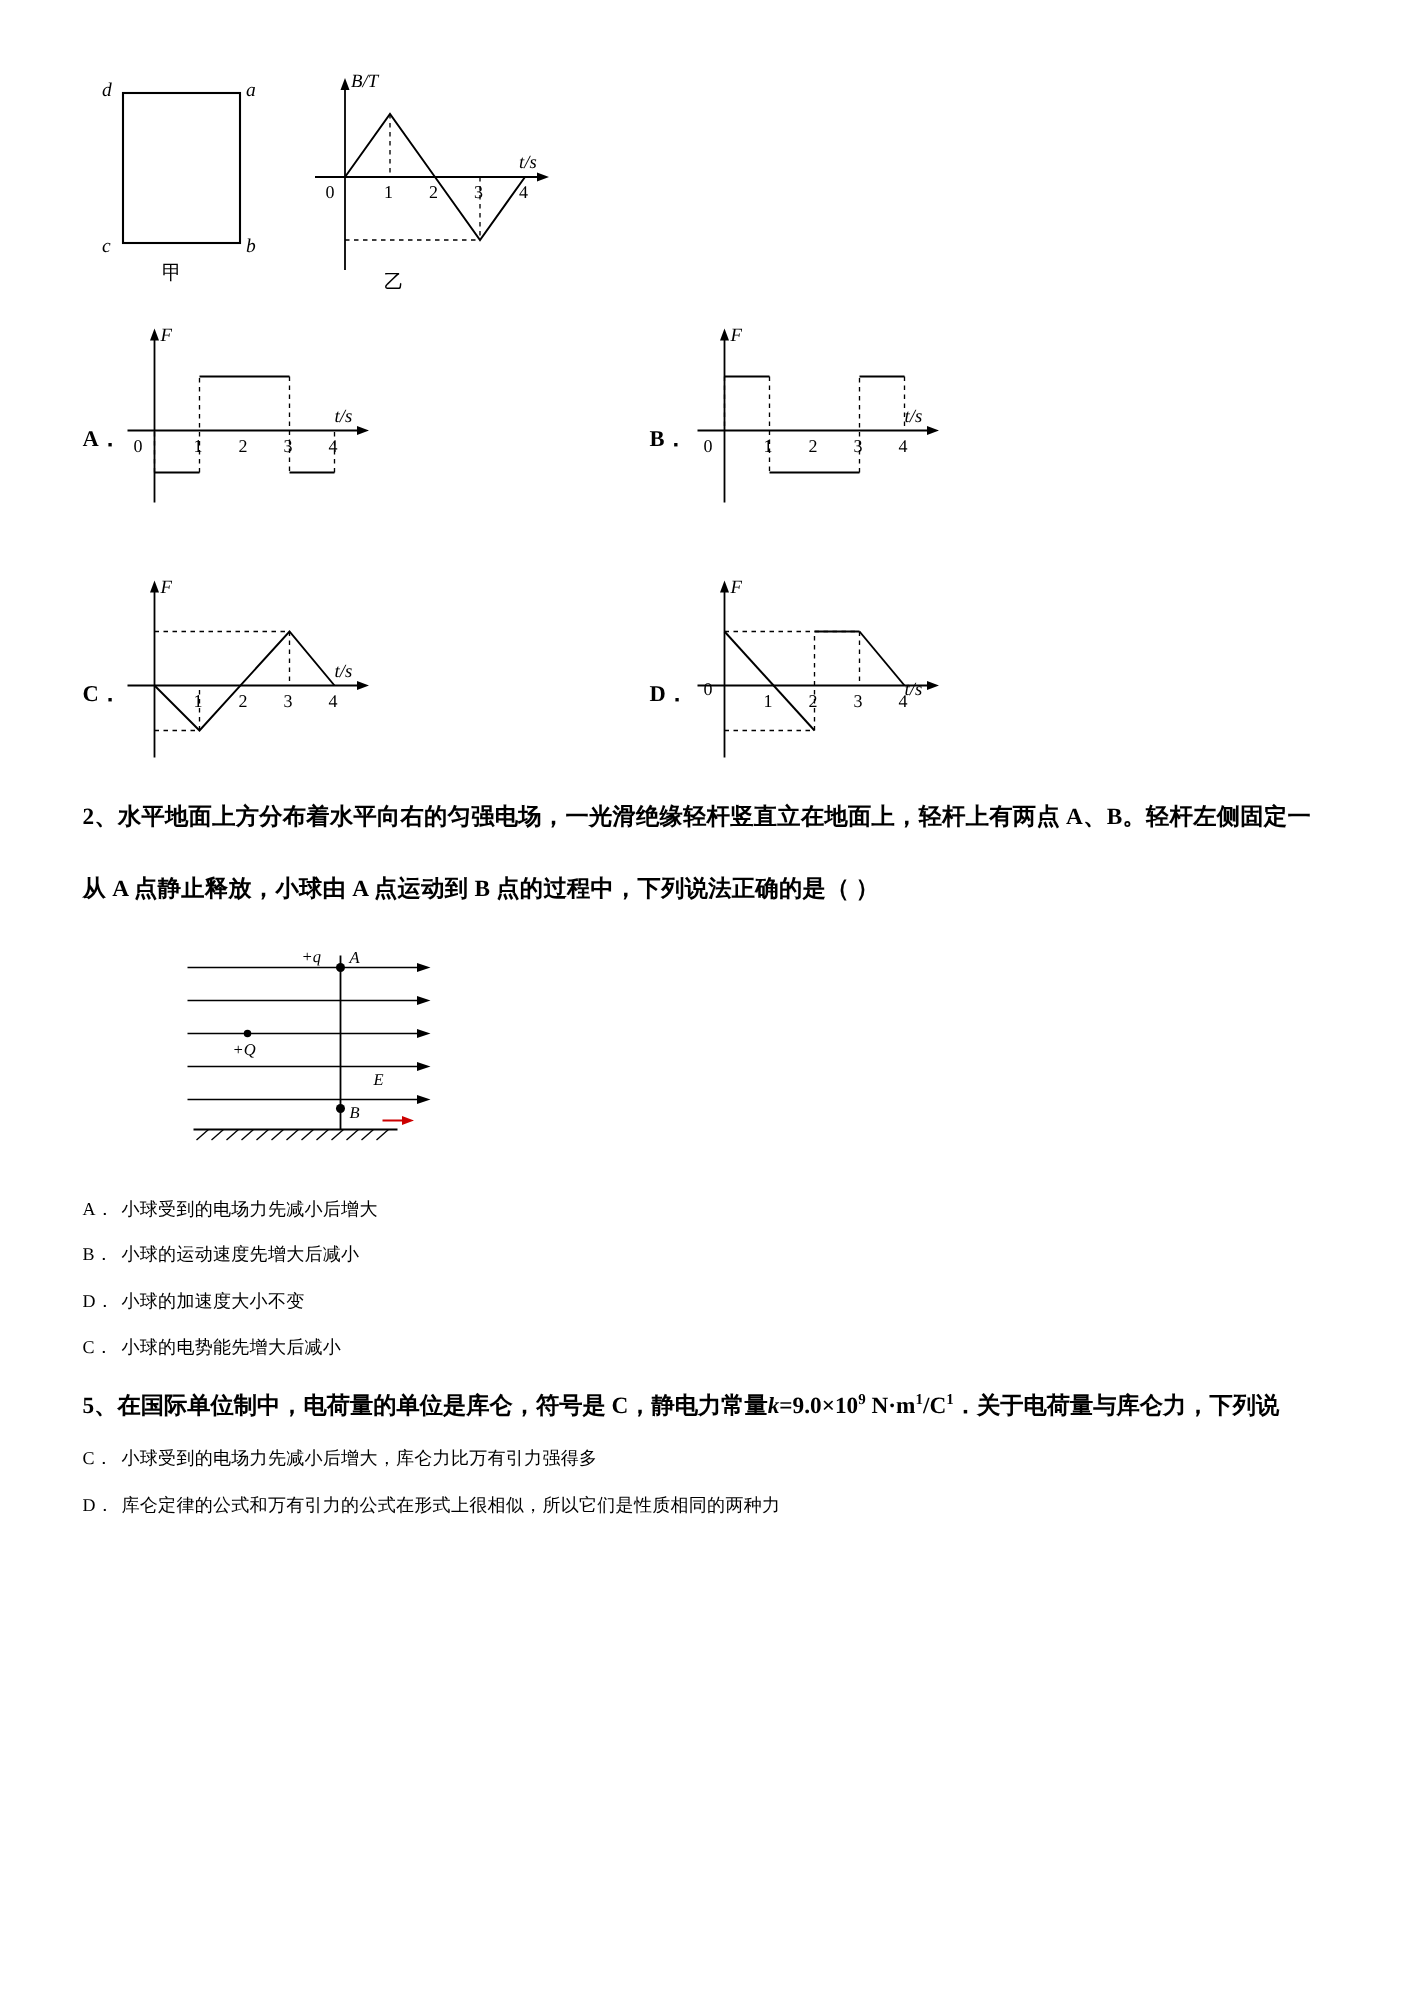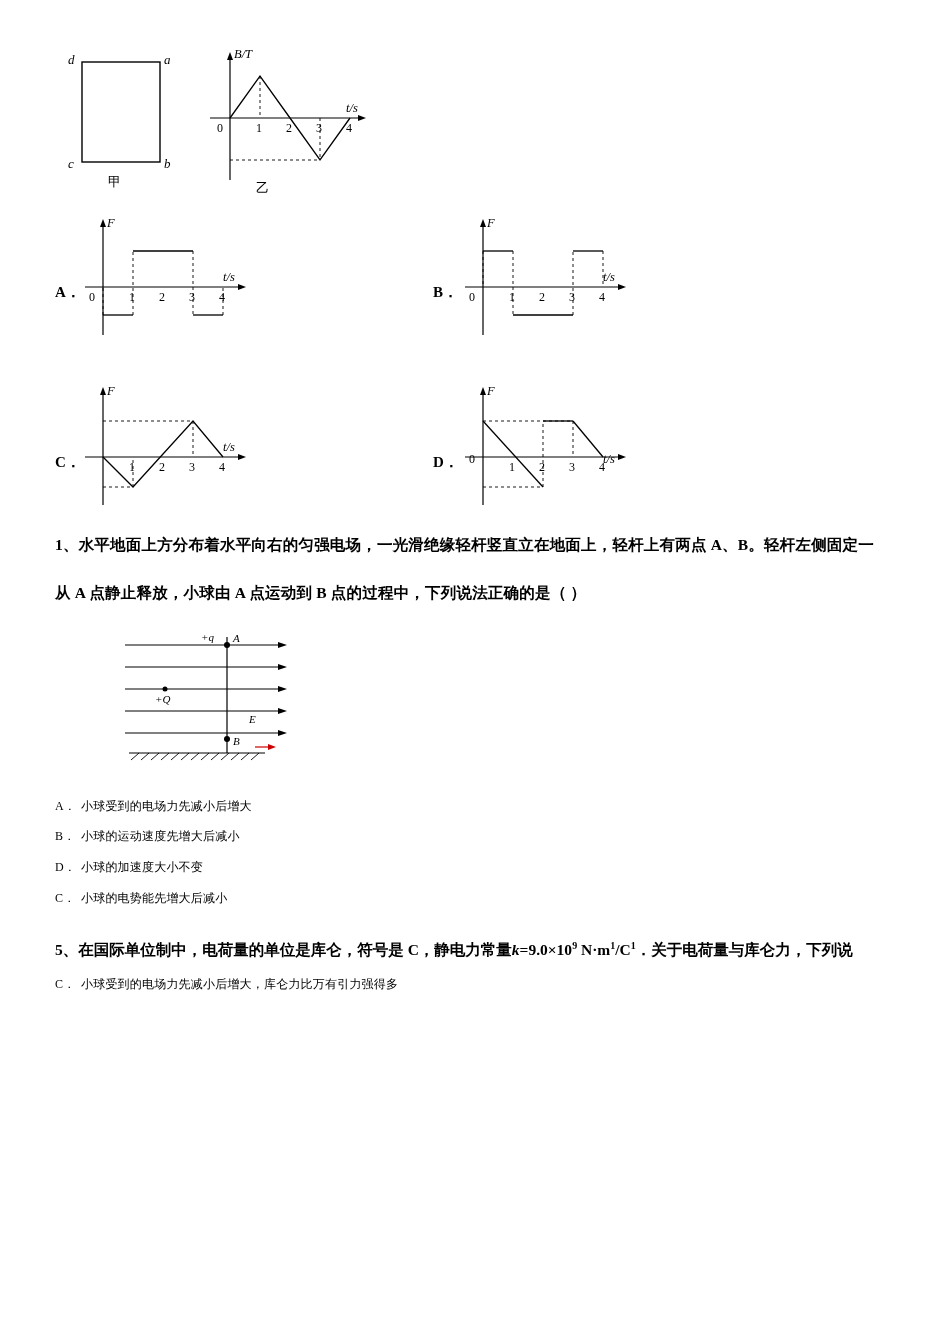--- a/index.html
+++ b/index.html
@@ -67,21 +67,21 @@
     min-width: 26px;
   }
 
   .fig-mid {
     margin: 18px 0 18px 60px;
     height: 150px;
     position: relative;
   }
 
   .q5 {
-    margin-top: 24px;
+    margin-top: 12px;
   }
   .q5-body {
     font-size: 15.5px;
     line-height: 2.0;
     font-weight: bold;
     text-align: justify;
   }
   sup { font-size: 10px; }
   .small-italic { font-style: italic; }
 </style>
@@ -212,21 +212,21 @@
         <line x1="428" y1="272" x2="488" y2="272" stroke="#000" stroke-width="0.9" stroke-dasharray="3,3"></line>
         <line x1="518" y1="206" x2="518" y2="242" stroke="#000" stroke-width="0.9" stroke-dasharray="3,3"></line>
         <text x="454" y="256" font-family="Liberation Serif, serif" font-size="12">1</text>
         <text x="484" y="256" font-family="Liberation Serif, serif" font-size="12">2</text>
         <text x="514" y="256" font-family="Liberation Serif, serif" font-size="12">3</text>
         <text x="544" y="256" font-family="Liberation Serif, serif" font-size="12">4</text>
       </g>
     </svg>
   </div>
 
-  <div class="qtext">1、水平地面上方分布着水平向右的匀强电场，一光滑绝缘轻杆竖直立在地面上，轻杆上有两点 A、B。轻杆左侧固定一</div>
+  <div class="qtext">2、水平地面上方分布着水平向右的匀强电场，一光滑绝缘轻杆竖直立在地面上，轻杆上有两点 A、B。轻杆左侧固定一</div>
   <div class="qtext" style="margin-top:16px">从 A 点静止释放，小球由 A 点运动到 B 点的过程中，下列说法正确的是（  ）</div>
 
   <div class="fig-mid">
     <svg width="200" height="150" viewBox="0 0 200 150">
 
       <g stroke="#000" stroke-width="1">
         <line x1="10" y1="18" x2="165" y2="18"></line>
         <polygon points="172,18 163,15 163,21" fill="#000" stroke="none"></polygon>
         <line x1="10" y1="40" x2="165" y2="40"></line>
         <polygon points="172,40 163,37 163,43" fill="#000" stroke="none"></polygon>
@@ -287,16 +287,19 @@
   </div>
 
   <div class="q5">
     <div class="q5-body">
       <span>5、在国际单位制中，电荷量的单位是库仑，符号是 C，静电力常量</span><span class="small-italic">k</span><span>=9.0×10</span><sup>9</sup><span> N·m</span><sup>1</sup><span>/C</span><sup>1</sup><span>．关于电荷量与库仑力，下列说</span>
     </div>
 
     <div class="choice">
       <span class="ltr">C．</span><span>小球受到的电场力先减小后增大，库仑力比万有引力强得多</span>
     </div>
+    <div class="choice">
+      <span class="ltr">D．</span><span>库仑定律的公式和万有引力的公式在形式上很相似，所以它们是性质相同的两种力</span>
+    </div>
   </div>
 
  </div>
 </div>
 
 </body></html>

